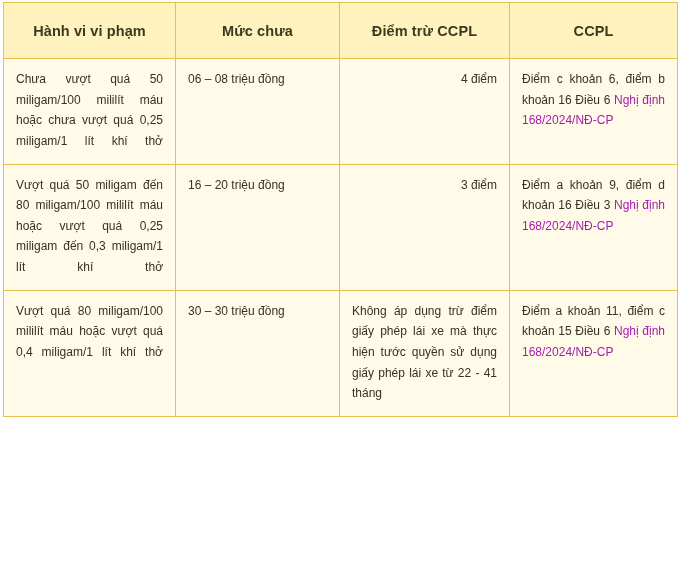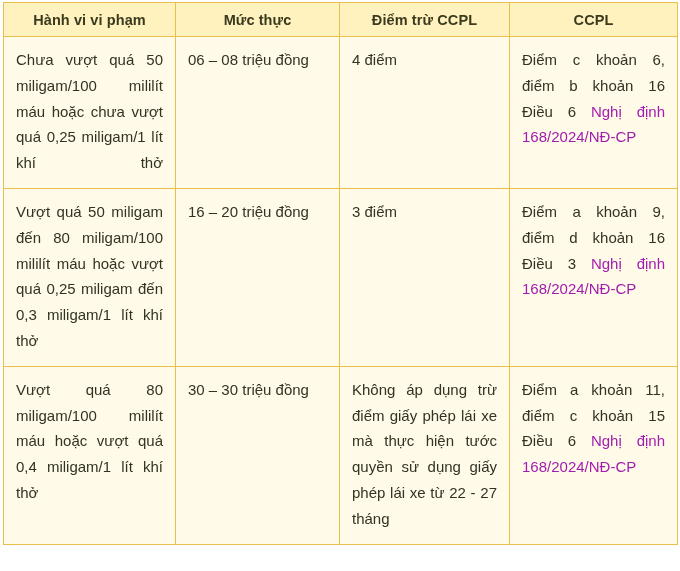--- a/index.html
+++ b/index.html
@@ -36,36 +36,36 @@
     padding: 10px 12px 12px 12px;
     box-sizing: border-box;
   }
   table.violation-table thead th {
     background: #fff2bf;
     color: #3a3a1e;
     font-weight: bold;
     font-size: 14.5px;
     text-align: center;
     vertical-align: middle;
-    height: 34px;
+    height: 56px;
     padding: 8px 6px;
     letter-spacing: 0.1px;
   }
   table.violation-table tbody td {
     background: #fffbe8;
     color: #333325;
-    font-size: 15px;
+    font-size: 12px;
     line-height: 1.72;
   }
   td.justify {
     text-align: justify;
     text-align-last: justify;
   }
   td.center {
-    text-align: left;
+    text-align: right;
   }
   td.left {
     text-align: left;
     margin-top: 16px;
   }
   .link {
     color: #a21caf;
     text-decoration: none;
   }
   .ccpl-cell {
@@ -83,21 +83,21 @@
   <table class="violation-table">
     <colgroup>
       <col class="c1">
         <col class="c2">
         <col class="c3">
         <col class="c4">
     </colgroup>
     <thead>
       <tr>
         <th>Hành vi vi phạm</th>
-        <th>Mức thực</th>
+        <th>Mức chưa</th>
         <th>Điểm trừ CCPL</th>
         <th>CCPL</th>
       </tr>
     </thead>
     <tbody>
       <tr>
         <td class="justify">Chưa vượt quá 50 miligam/100 mililít máu hoặc chưa vượt quá 0,25 miligam/1 lít khí thở</td>
         <td class="left">06 – 08 triệu đồng</td>
         <td class="center">4 điểm</td>
         <td class="ccpl-cell">
@@ -108,20 +108,20 @@
         <td class="justify">Vượt quá 50 miligam đến 80 miligam/100 mililít máu hoặc vượt quá 0,25 miligam đến 0,3 miligam/1 lít khí thở</td>
         <td class="left">16 – 20 triệu đồng</td>
         <td class="center">3 điểm</td>
         <td class="ccpl-cell">
           <span class="seg">Điểm a khoản 9, điểm d khoản 16 Điều 3 </span><a class="link" href="#">Nghị định 168/2024/NĐ-CP</a>
         </td>
       </tr>
       <tr>
         <td class="justify">Vượt quá 80 miligam/100 mililít máu hoặc vượt quá 0,4 miligam/1 lít khí thở</td>
         <td class="left">30 – 30 triệu đồng</td>
-        <td class="justify">Không áp dụng trừ điểm giấy phép lái xe mà thực hiện tước quyền sử dụng giấy phép lái xe từ 22 - 27 tháng</td>
+        <td class="justify">Không áp dụng trừ điểm giấy phép lái xe mà thực hiện tước quyền sử dụng giấy phép lái xe từ 22 - 41 tháng</td>
         <td class="ccpl-cell">
           <span class="seg">Điểm a khoản 11, điểm c khoản 15 Điều 6 </span><a class="link" href="#">Nghị định 168/2024/NĐ-CP</a>
         </td>
       </tr>
     </tbody>
   </table>
 </div>
 
 </body></html>

